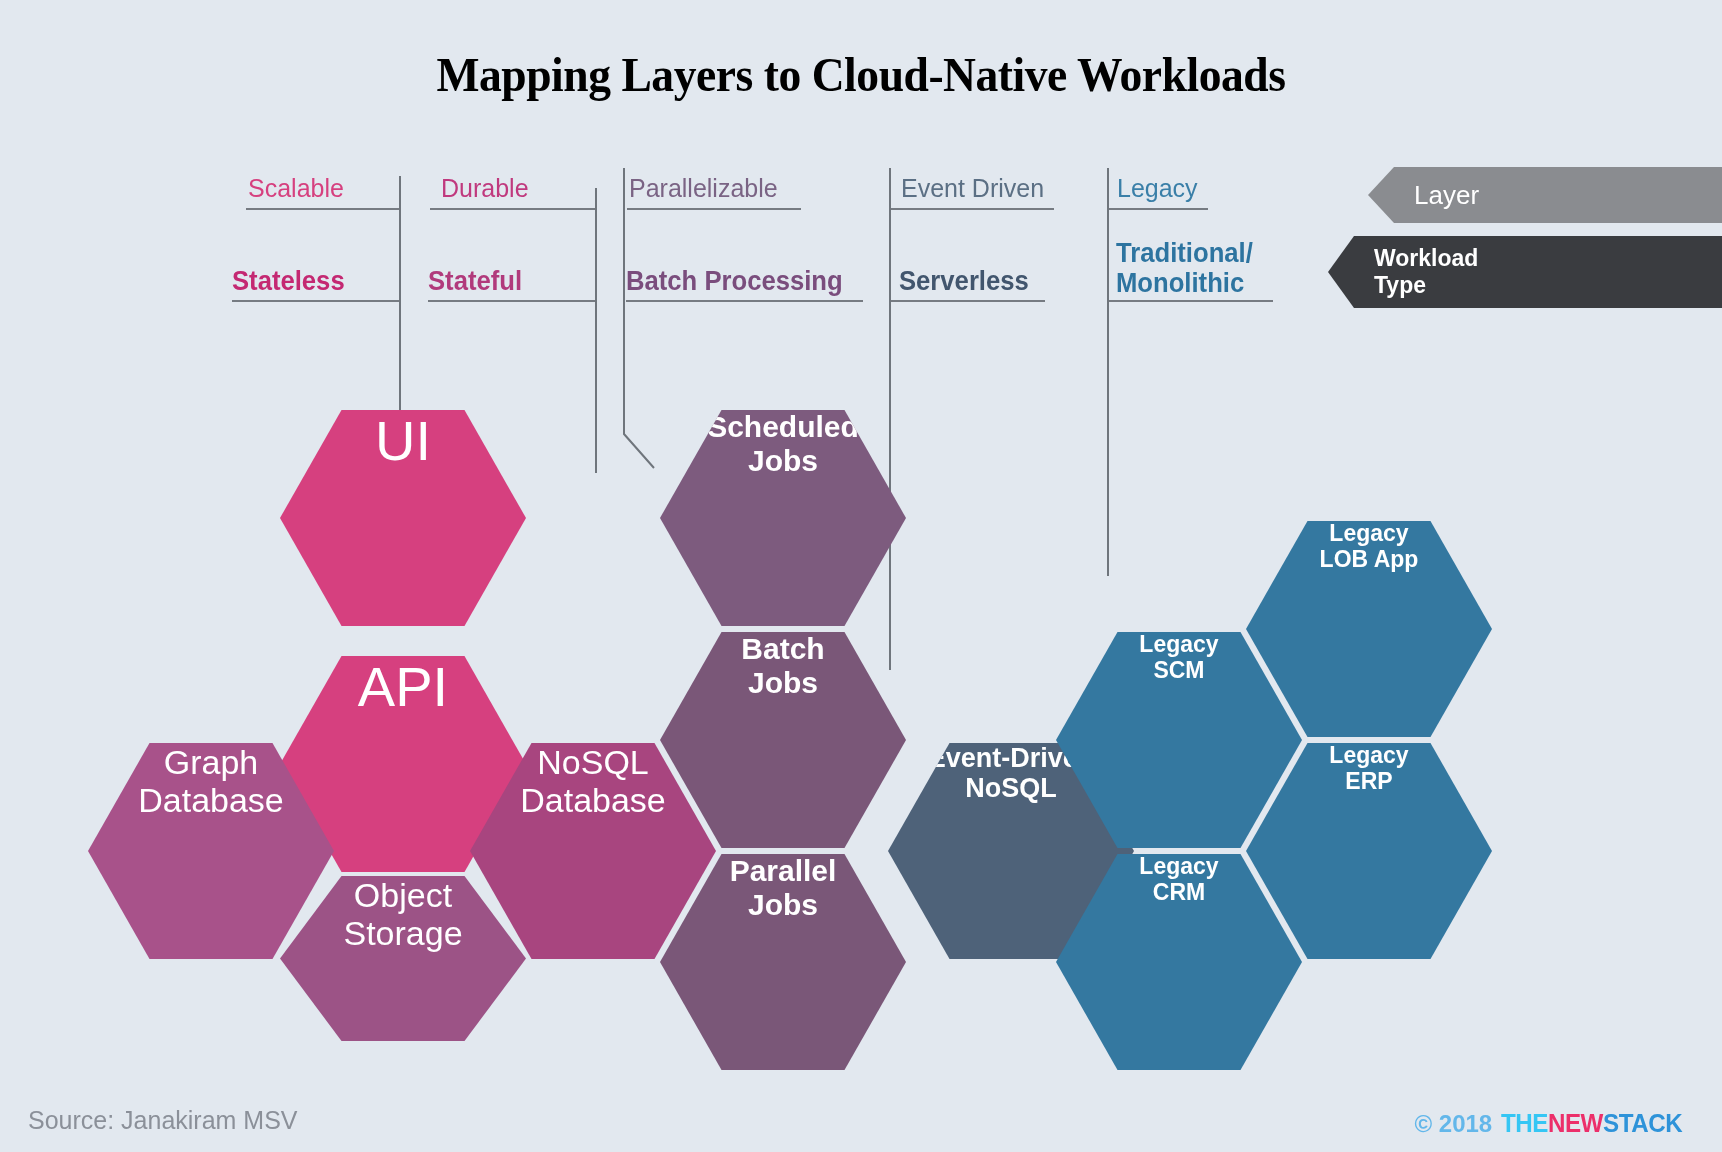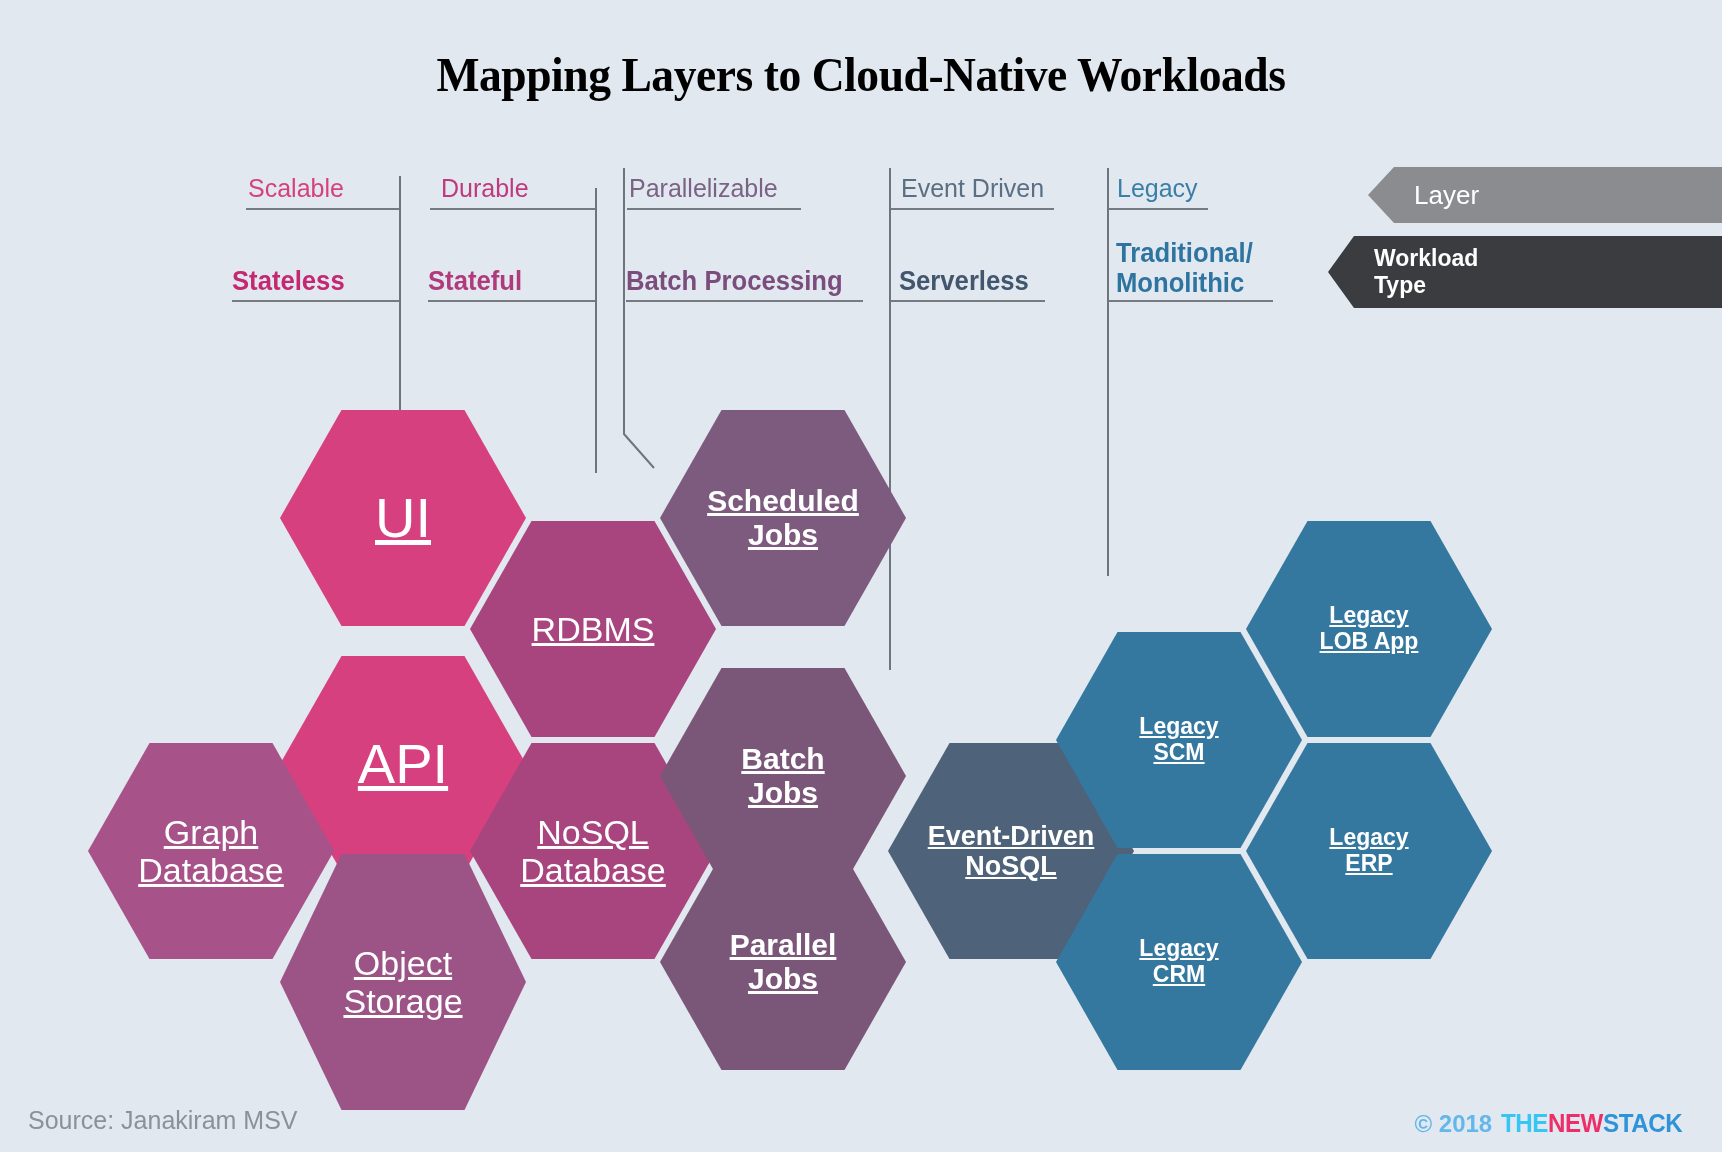--- a/index.html
+++ b/index.html
@@ -58,25 +58,24 @@
   .legend-wk {
     left:1328px; top:236px; width:460px; height:72px;
     background:#3a3c40;
     font-size:23px; font-weight:bold; line-height:1.16;
   }
 
   
   .hex {
     position:absolute;
     clip-path: polygon(25% 0%, 75% 0%, 100% 50%, 75% 100%, 25% 100%, 0% 50%);
-    display:flex; align-items:center; justify-content:center;
+    display:flex; align-items:flex-start; justify-content:center;
     text-align:center; color:#fff;
     line-height:1.12;
     padding:0 8px;
-    text-decoration:underline;
   }
   .hex.thin { font-weight:400; }
   .hex.bold { font-weight:bold; }
 
   
   .source {
     position:absolute; left:28px; top:1106px;
     font-size:25px; color:#8b9099;
   }
   .logo {
@@ -142,47 +141,44 @@
       <div>Type</div>
     </div>
   </div>
 
   <div class="hex thin" style="left:280px; top:410px; width:246px; height:216px; background:#d6407f; font-size:56px;">
     <span>UI</span>
   </div>
   <div class="hex thin" style="left:280px; top:656px; width:246px; height:216px; background:#d6407f; font-size:56px;">
     <span>API</span>
   </div>
-  <div class="hex thin" style="left:280px; top:854px; width:246px; height:256px; background:#9c5386; font-size:34px;">
+  <div class="hex thin" style="left:280px; top:876px; width:246px; height:165px; background:#9c5386; font-size:34px;">
     <span>
       <span>Object</span><br><span>Storage</span>
     </span>
   </div>
 
   <div class="hex thin" style="left:88px; top:743px; width:246px; height:216px; background:#a8528a; font-size:34px;">
     <span>
       <span>Graph</span><br><span>Database</span>
     </span>
   </div>
 
-  <div class="hex thin" style="left:470px; top:521px; width:246px; height:216px; background:#a8457f; font-size:34px;">
-    <span>RDBMS</span>
-  </div>
   <div class="hex thin" style="left:470px; top:743px; width:246px; height:216px; background:#a8457f; font-size:34px;">
     <span>
       <span>NoSQL</span><br><span>Database</span>
     </span>
   </div>
 
   <div class="hex bold" style="left:660px; top:410px; width:246px; height:216px; background:#7d5b7e; font-size:30px;">
     <span>
       <span>Scheduled</span><br><span>Jobs</span>
     </span>
   </div>
-  <div class="hex bold" style="left:660px; top:632px; width:246px; height:216px; background:#7a5778; font-size:30px;margin-top:36px;">
+  <div class="hex bold" style="left:660px; top:632px; width:246px; height:216px; background:#7a5778; font-size:30px;">
     <span>
       <span>Batch</span><br><span>Jobs</span>
     </span>
   </div>
   <div class="hex bold" style="left:660px; top:854px; width:246px; height:216px; background:#7a5778; font-size:30px;">
     <span>
       <span>Parallel</span><br><span>Jobs</span>
     </span>
   </div>
 

